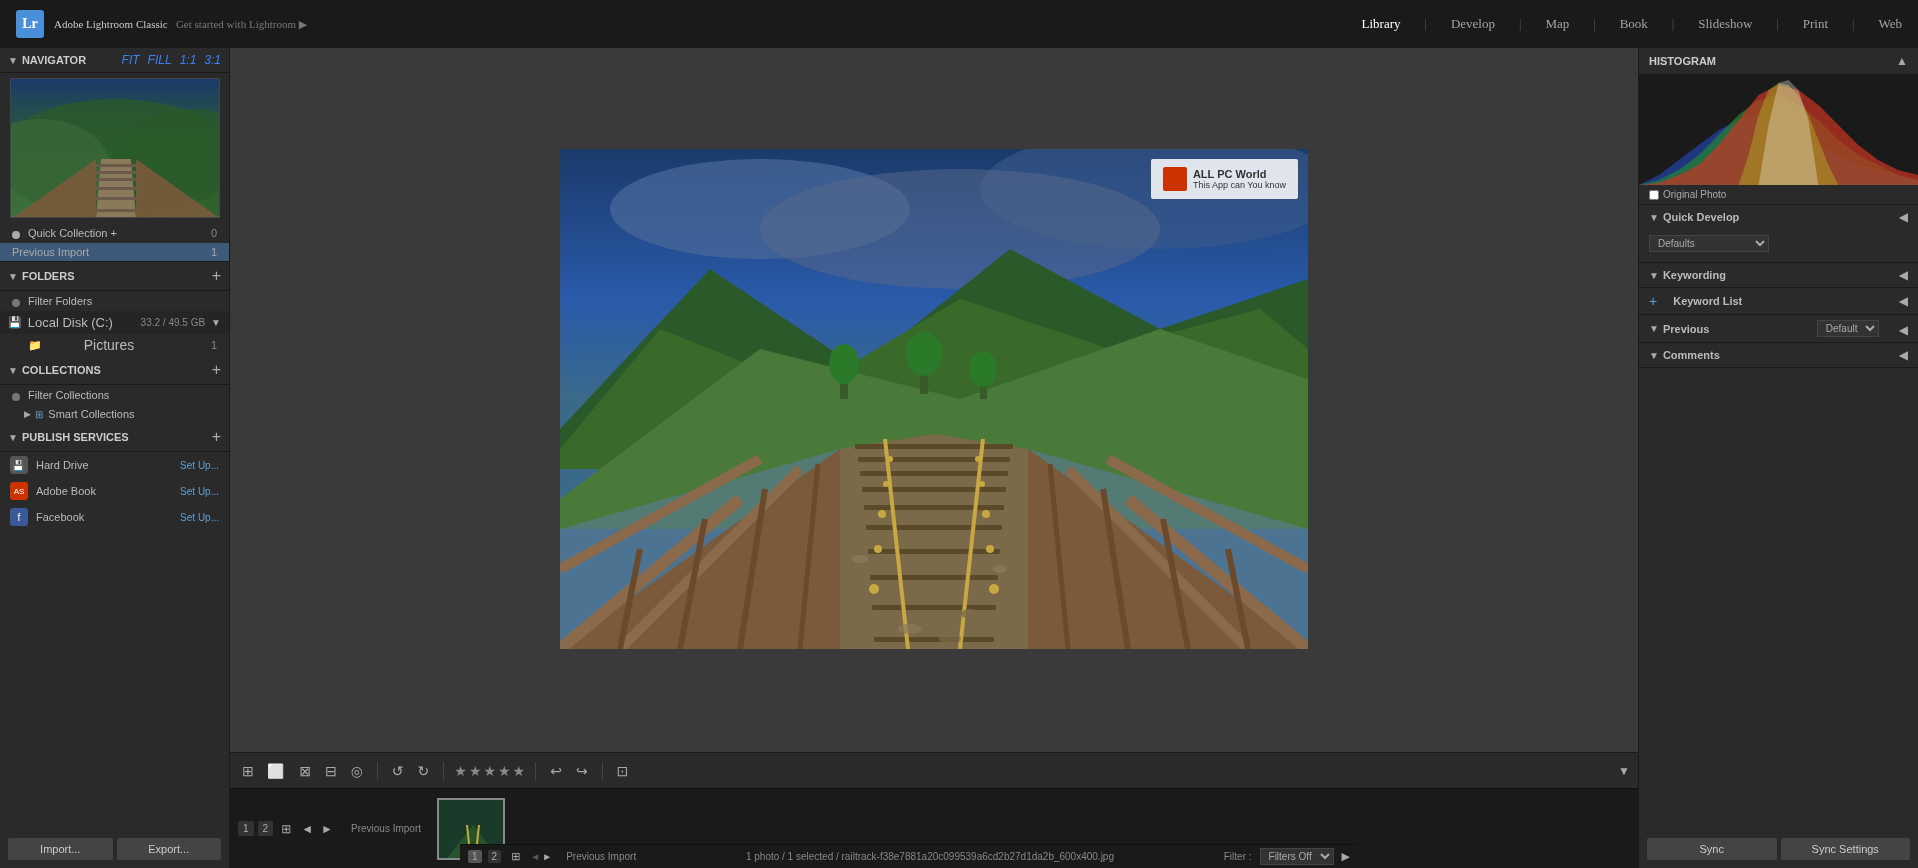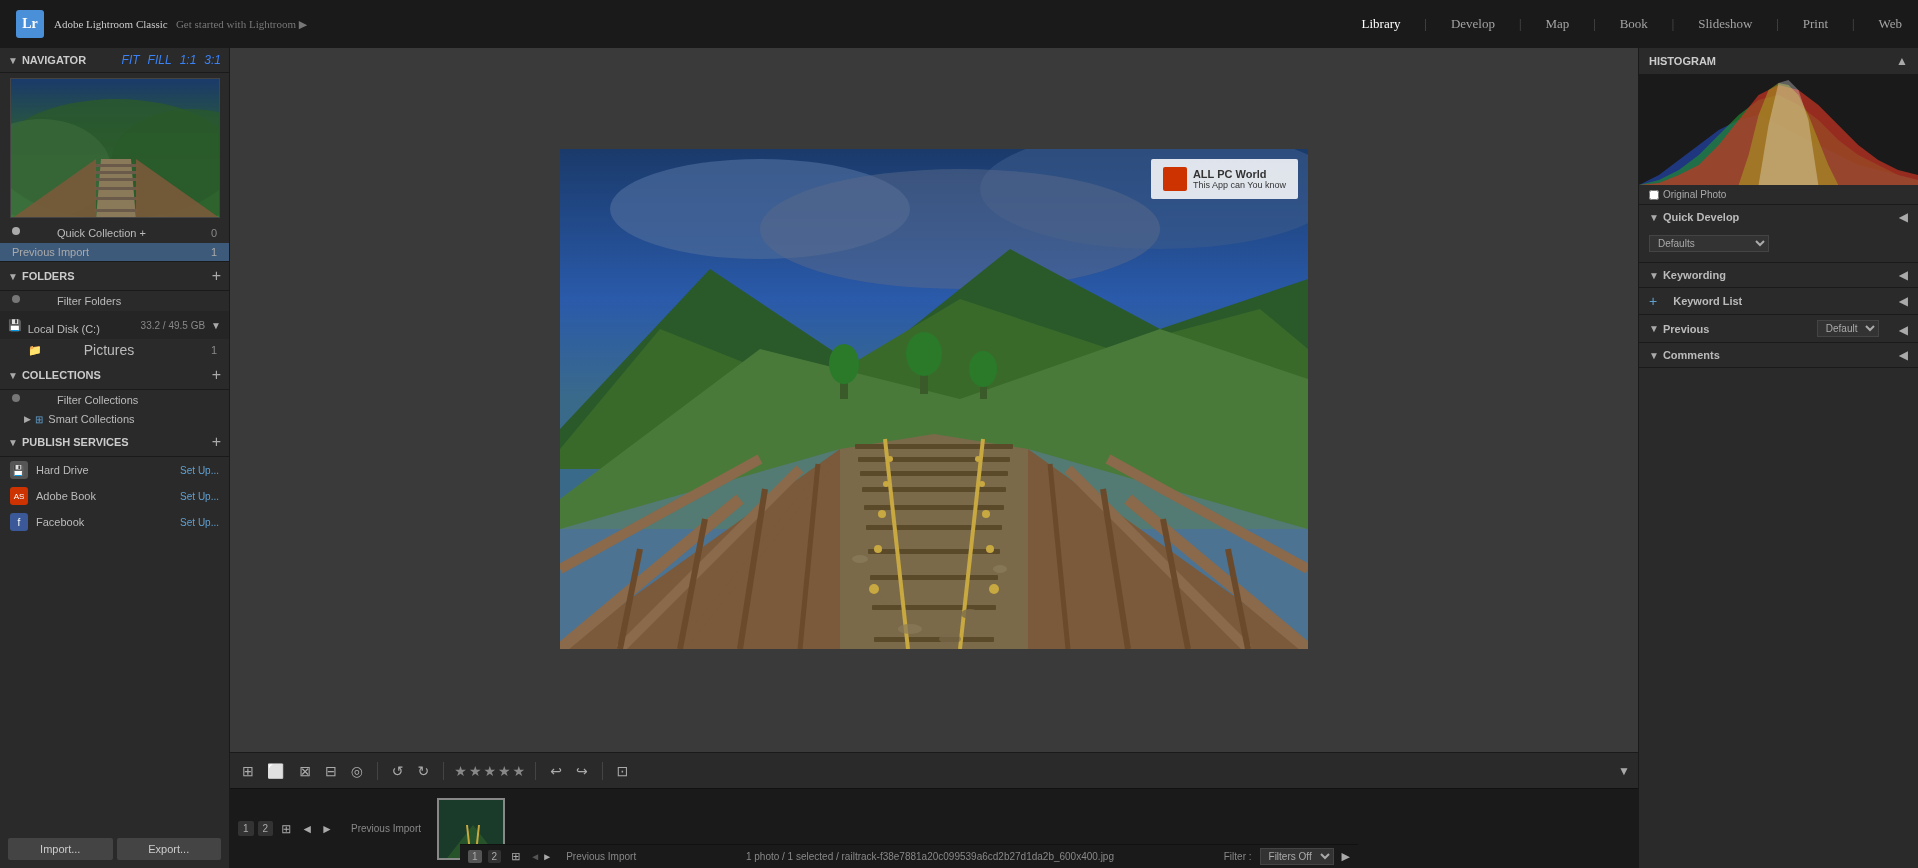--- a/index.html
+++ b/index.html
@@ -21,32 +21,32 @@
 
     
     #left-panel { width: 230px; background: #2a2a2a; display: flex; flex-direction: column; border-right: 1px solid #1a1a1a; flex-shrink: 0; overflow-y: auto; overflow-x: hidden; }
     .nav-zoom { cursor: pointer; color: #3b82f6; font-style: italic; }
     #navigator-preview { width: 210px; height: 140px; margin: 5px 10px; background: #1a1a1a; overflow: hidden; border: 1px solid #444; }
     #navigator-img { width: 100%; height: 100%; background: linear-gradient(135deg, #1a3a1a 0%, #2a5a2a 30%, #3a8a3a 50%, #2a4a2a 70%, #5a4a2a 90%); }
 
     
     .section-header { display: flex; align-items: center; justify-content: space-between; padding: 5px 8px; background: #2a2a2a; border-bottom: 1px solid #1a1a1a; cursor: pointer; }
     .section-add { color: #aaa; font-size: 16px; cursor: pointer; }
-    .section-item { display: flex; align-items: flex-start; padding: 4px 12px; cursor: pointer; gap: 29px; }
+    .section-item { display: flex; align-items: flex-end; padding: 4px 12px; cursor: pointer; }
     .section-item .item-label { color: #bbb; font-size: 11px; flex: 1; }
     .section-item .item-count { color: #888; font-size: 11px; }
     .item-dot { width: 8px; height: 8px; border-radius: 50%; background: #aaa; margin-right: 8px; flex-shrink: 0; }
     .item-dot.gray { background: #777; }
     .prev-import { background: #3d5a7a; color: #aaa; font-size: 11px; padding: 3px 12px; display: flex; align-items: center; justify-content: space-between; cursor: pointer; }
     .folder-item { display: flex; align-items: center; padding: 3px 12px 3px 28px; cursor: pointer; }
     .folder-icon { margin-right: 6px; font-size: 11px; }
     .folder-label { color: #bbb; font-size: 14px; flex: 1; padding-left: 36px; }
     .folder-count { color: #888; font-size: 11px; }
     .disk-item { display: flex; align-items: center; padding: 4px 8px; cursor: pointer; background: #252525; }
-    .disk-label { color: #bbb; font-size: 11px; flex: 1; margin-top: 8px; }
+    .disk-label { color: #bbb; font-size: 13px; flex: 1; }
     .disk-size { color: #888; font-size: 10px; margin-right: 6px; }
     .disk-arrow { color: #aaa; font-size: 10px; }
     .hdd-icon { color: #60a0d0; margin-right: 6px; font-size: 11px; }
 
     
     .smart-coll { display: flex; align-items: center; padding: 3px 8px 3px 24px; cursor: pointer; }
     .smart-arrow { color: #aaa; font-size: 9px; margin-right: 4px; }
     .smart-icon { color: #60a0d0; font-size: 10px; margin-right: 5px; }
     .smart-label { color: #bbb; font-size: 11px; }
 
@@ -552,14 +552,18 @@
         <div style="display:flex;align-items:center;">
           <span class="collapse-arrow">▼</span>
           <span class="right-section-title">Comments</span>
         </div>
         <span class="right-section-toggle">◀</span>
       </div>
     </div>
 
     <div style="flex:1;"></div>
 
+    <div class="sync-row">
+      <button class="sync-btn">Sync</button>
+      <button class="sync-btn">Sync Settings</button>
+    </div>
   </div>
 </div>
 
 </body></html>

